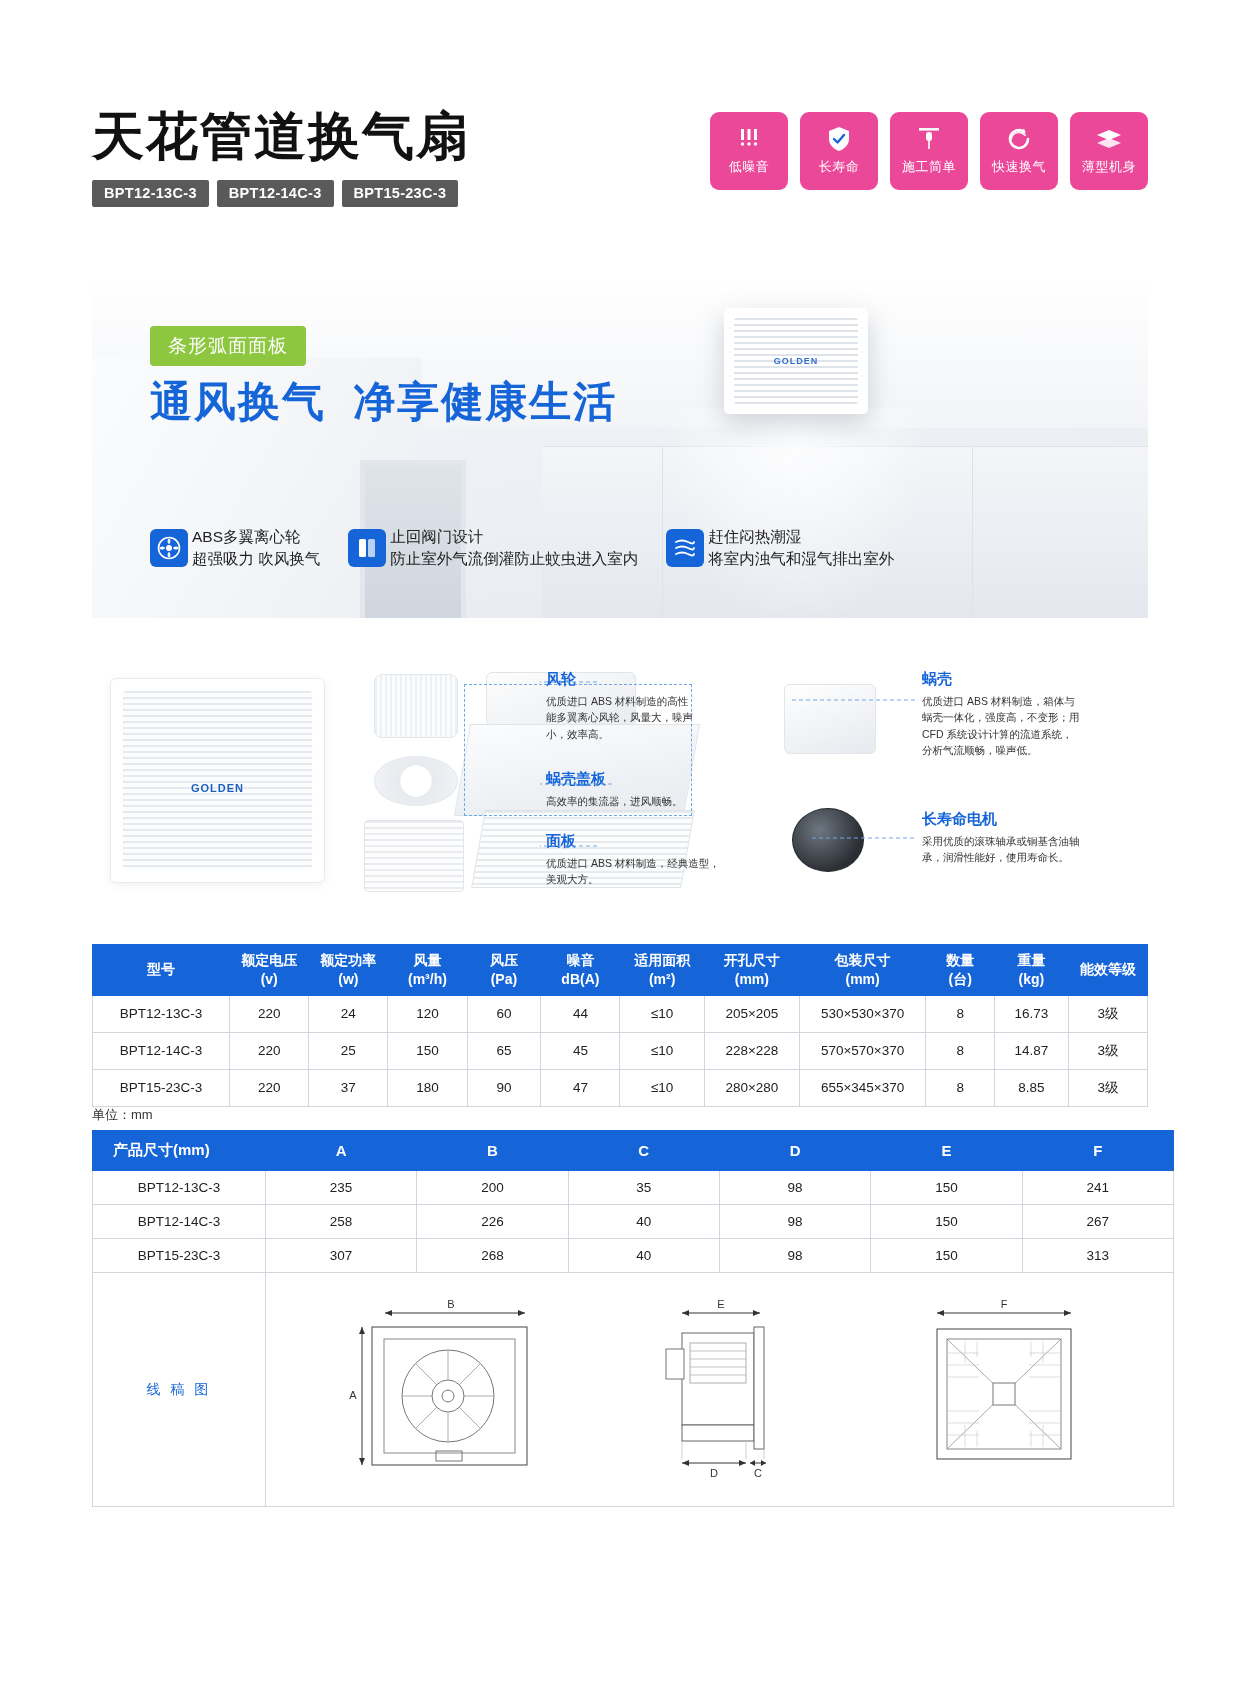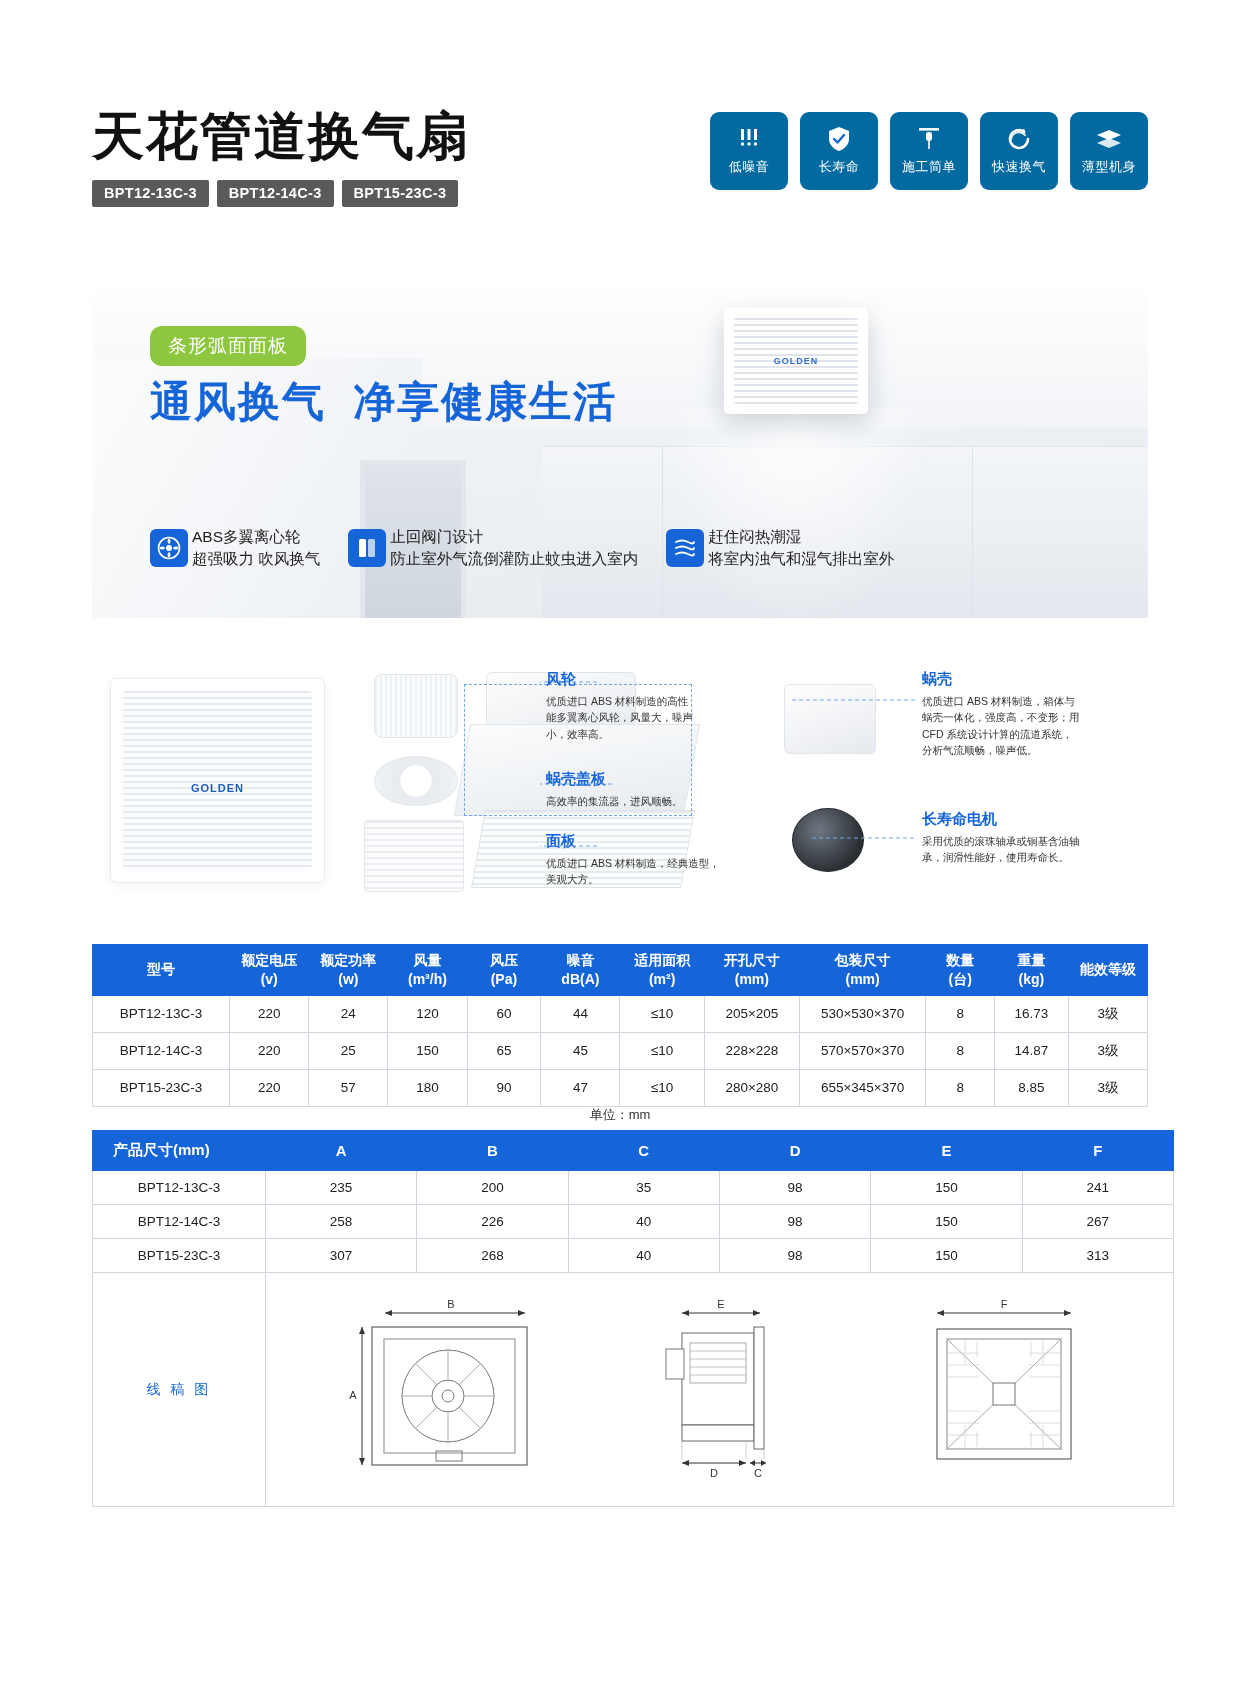--- a/index.html
+++ b/index.html
@@ -47,21 +47,21 @@
   }
 
   .feature-badges {
     position: absolute;
     right: 0; top: 2px;
     display: flex;
     gap: 12px;
   }
   .badge {
     width: 78px; height: 78px;
-    background: #0369a1;
+    background: #ec4899;
     border-radius: 9px;
     display: flex;
     flex-direction: column;
     align-items: center;
     justify-content: center;
     color: #fff;
     gap: 6px;
   }
   .badge .badge-ico { height: 26px; display:flex; align-items:center; justify-content:center;}
   .badge .badge-label { font-size: 13px; letter-spacing: .5px; }
@@ -118,21 +118,21 @@
   }
   .hero-glow{
     position:absolute; left:560px; top:120px; width:290px; height:230px;
     background: radial-gradient(ellipse at 50% 0%, rgba(255,255,255,.95), rgba(255,255,255,0) 70%);
     transform: perspective(200px) rotateX(8deg);
   }
 
   .hero-tag {
     position:absolute; left:58px; top:48px;
     background:#8dc63f; color:#fff;
-    padding:7px 18px; border-radius:12px;
+    padding:7px 18px; border-radius:4px;
     font-size:19px; letter-spacing:1px;
   }
   .hero-head {
     position:absolute; left:58px; top:96px;
     font-size:42px; font-weight:bold; color:#1565d8; letter-spacing:2px;font-family:Liberation Mono, monospace;
   }
   .hero-points {
     position:absolute; left:58px; top:248px; right:22px;
     display:flex; gap:28px; align-items:flex-start;
   }
@@ -192,21 +192,21 @@
   }
   .spec-table td {
     border:1px solid #cfd6de;
     text-align:center;
     font-size:13.5px;
     padding:9px 2px;
     color:#222;
   }
   .unit-note {
     position:absolute; left:92px; top:1106px; width:1056px;
-    text-align:center; font-size:13px; color:#333;
+    text-align:left; font-size:13px; color:#333;
   }
 
   
   .table-wrap2 { position:absolute; left:92px; top:1130px; width:1082px; }
   .dim-table th {
     background:#1565d8; color:#fff; font-size:15px; font-weight:bold;
     padding:10px 2px; border:1px solid #1565d8;
   }
   .dim-table th.first { text-align:left; padding-left:20px; }
   .dim-table td {
@@ -495,21 +495,21 @@
           <td>≤10</td>
           <td>228×228</td>
           <td>570×570×370</td>
           <td>8</td>
           <td>14.87</td>
           <td>3级</td>
         </tr>
         <tr>
           <td>BPT15-23C-3</td>
           <td>220</td>
-          <td>57</td>
+          <td>37</td>
           <td>180</td>
           <td>90</td>
           <td>47</td>
           <td>≤10</td>
           <td>280×280</td>
           <td>655×345×370</td>
           <td>8</td>
           <td>8.85</td>
           <td>3级</td>
         </tr>

